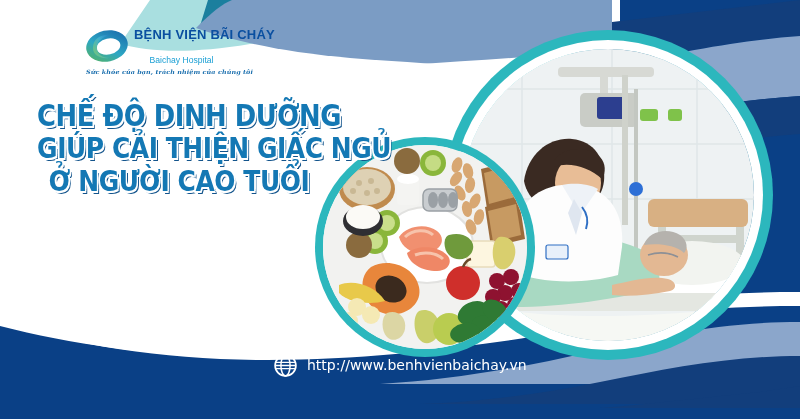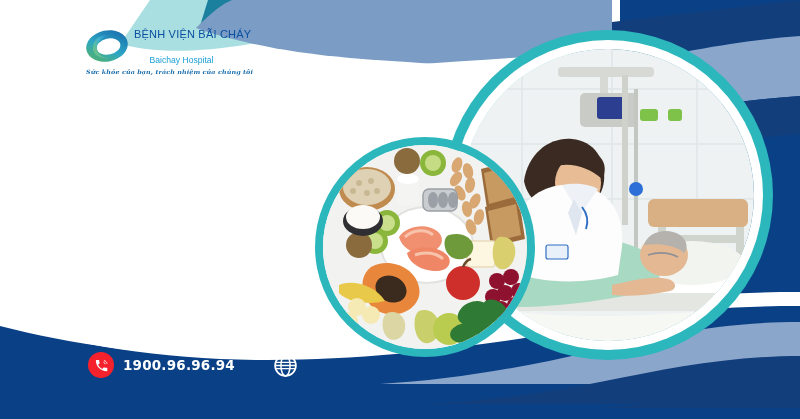--- a/index.html
+++ b/index.html
@@ -11,21 +11,21 @@
   }
   #banner svg.layer{position:absolute;left:0;top:0;width:800px;height:419px;}
   #bgsvg{z-index:1;}
   #fgsvg{z-index:6;pointer-events:none;}
 
   
   .logo-block{position:absolute;left:84px;top:24px;width:145px;height:58px;z-index:10;}
   .logo-mark{position:absolute;left:0;top:2px;width:46px;height:40px;}
   .logo-text{position:absolute;left:50px;top:5px;width:95px;text-align:center;}
   .logo-name{
-    font-size:11px;font-weight:normal;color:#0a4fa0;letter-spacing:.2px;
+    font-size:13px;font-weight:bold;color:#0a4fa0;letter-spacing:.2px;
     line-height:11px;white-space:nowrap;
   }
   .logo-sub{
     font-size:8.6px;color:#1a9fd4;line-height:11px;margin-top:15px;white-space:nowrap;
   }
   .logo-tagline{
     position:absolute;left:2px;top:44px;width:143px;text-align:center;
     font-family:"DejaVu Serif",serif;font-style:italic;font-weight:bold;
     font-size:6.4px;color:#1b6fae;letter-spacing:.1px;white-space:nowrap;
     transform:scaleY(.92);
@@ -132,20 +132,25 @@
       <ellipse cx="24.5" cy="20.5" rx="12" ry="8" fill="#ffffff" transform="rotate(-12 24.5 20.5)"></ellipse>
       <path d="M9,22 C9,13 17,8 26,9 C18,11 13,15 13,22 C13,28 18,32 26,32 C16,33 9,29 9,22 Z" fill="url(#lgInner)"></path>
     </svg>
     <div class="logo-text">
       <div class="logo-name">BỆNH VIỆN BÃI CHÁY</div>
       <div class="logo-sub">Baichay Hospital</div>
     </div>
     <div class="logo-tagline">Sức khỏe của bạn, trách nhiệm của chúng tôi</div>
   </div>
 
+  <div class="headline">
+    <div class="hl-line l1">CHẾ ĐỘ DINH DƯỠNG</div>
+    <div class="hl-line l2">GIÚP CẢI THIỆN GIẤC NGỦ</div>
+    <div class="hl-line l3">Ở NGƯỜI CAO TUỔI</div>
+  </div>
 
   <div class="photo" id="photo-doctor">
     <svg viewBox="0 0 292 292" preserveAspectRatio="xMidYMid slice">
       <rect width="292" height="292" fill="#eef2f3"></rect>
 
       <g stroke="#dfe6e8" stroke-width="1.5" fill="none">
         <path d="M0,40 H292 M0,95 H292 M0,150 H292"></path>
         <path d="M60,0 V160 M150,0 V160 M235,0 V160"></path>
       </g>
 
@@ -300,36 +305,27 @@
       </g>
 
       <path d="M126,90 C140,86 152,94 150,104 C148,114 134,118 126,110 C120,104 120,92 126,90 Z" fill="#6f9a3c"></path>
     </svg>
   </div>
 
   <svg id="fgsvg" class="layer" viewBox="0 0 800 419"></svg>
 
   <div class="footer-items">
 
-    <div class="fitem" id="contact-phone">
-      <span class="icon-circle" id="phone-icon-circle">
-        <svg width="15" height="15" viewBox="0 0 24 24" aria-hidden="true">
-          <path d="M6.6 10.8c1.4 2.8 3.8 5.2 6.6 6.6l2.2-2.2c.3-.3.7-.4 1.1-.2 1.2.4 2.5.6 3.8.6.6 0 1 .4 1 1V20c0 .6-.4 1-1 1C10.6 21 3 13.4 3 4c0-.6.4-1 1-1h3.4c.6 0 1 .4 1 1 0 1.3.2 2.6.6 3.8.1.4 0 .8-.2 1.1l-2.2 1.9z" fill="#ffffff"></path>
-          <path d="M16.5 4.2c2.1.5 3.8 2.2 4.3 4.3" stroke="#ffffff" stroke-width="1.4" fill="none" stroke-linecap="round"></path>
-          <path d="M15.8 7.1c1 .3 1.8 1.1 2.1 2.1" stroke="#ffffff" stroke-width="1.4" fill="none" stroke-linecap="round"></path>
-        </svg>
-      </span>
-      <span class="ftext" id="phone-number-text">1900.96.96.94</span>
-    </div>
 
     <div class="fitem" id="contact-web">
       <span class="icon-circle" id="globe-icon-wrap">
         <svg width="25" height="25" viewBox="0 0 24 24" aria-hidden="true">
           <circle cx="12" cy="12" r="10" fill="none" stroke="#ffffff" stroke-width="1.6"></circle>
           <ellipse cx="12" cy="12" rx="4.4" ry="10" fill="none" stroke="#ffffff" stroke-width="1.4"></ellipse>
           <path d="M2.4 9h19.2M2.4 15h19.2M2,12h20" stroke="#ffffff" stroke-width="1.4" fill="none"></path>
         </svg>
       </span>
+      <span class="ftext" id="website-url-text">http://www.benhvienbaichay.vn</span>
     </div>
 
   </div>
 
 </div>
 
 </body></html>

